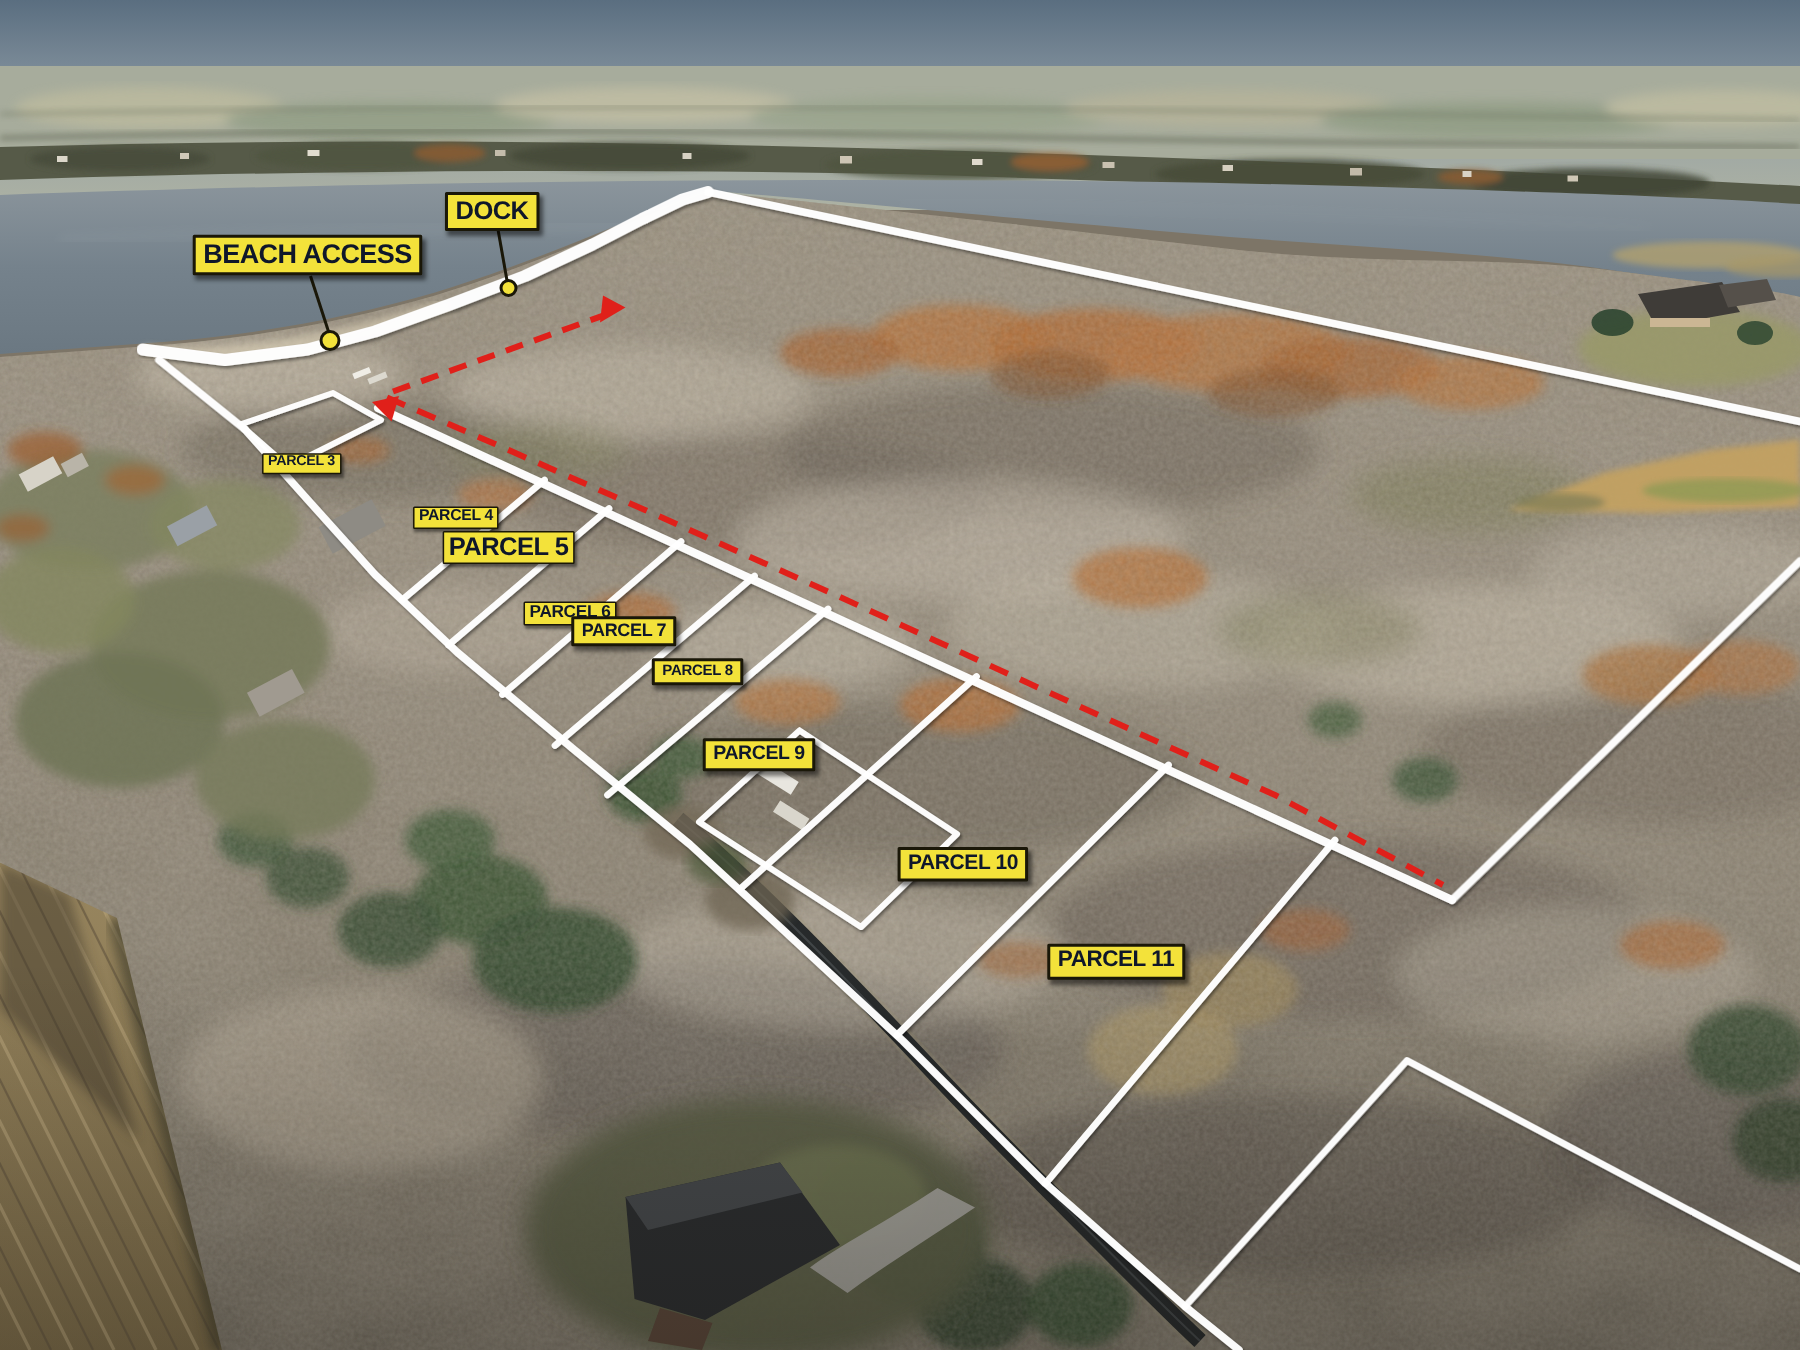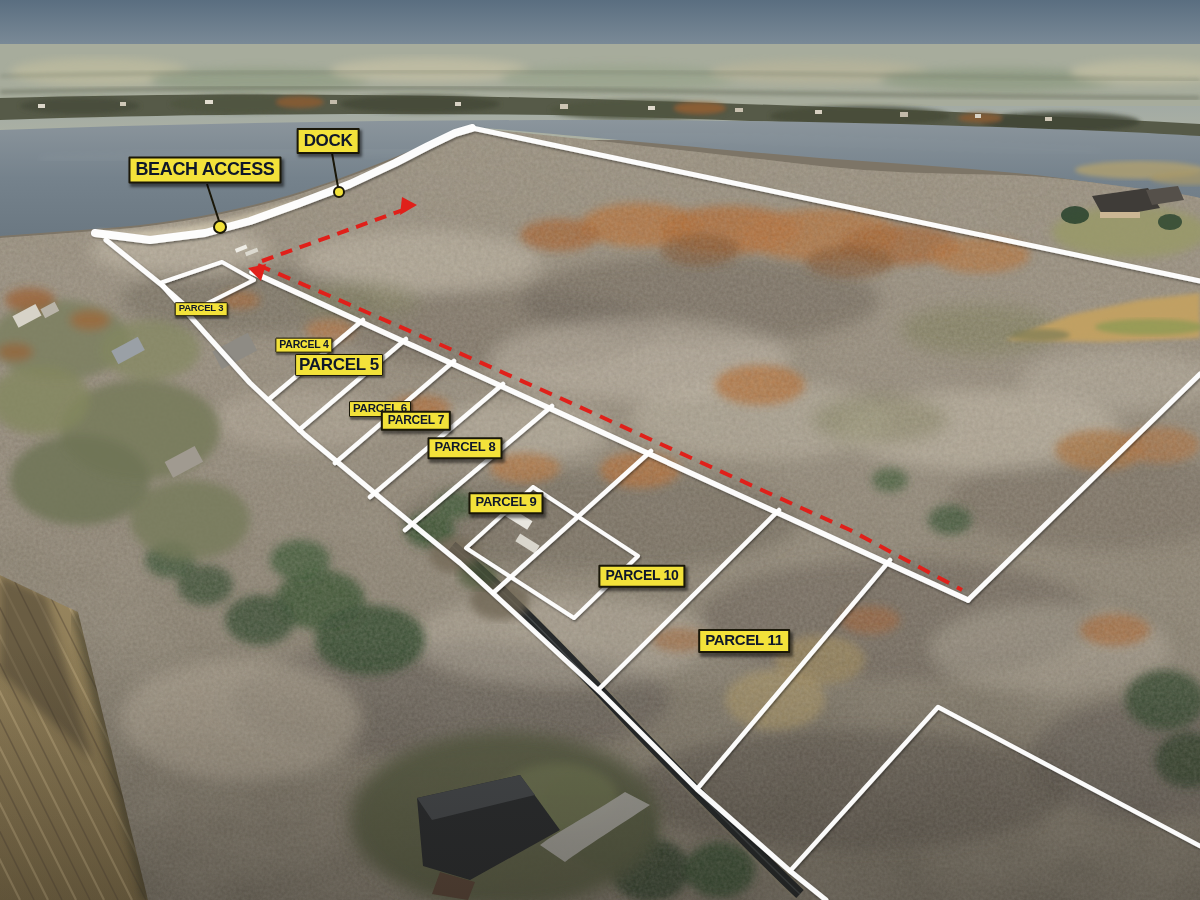--- a/index.html
+++ b/index.html
@@ -331,18 +331,18 @@
   </svg>
 
   <div id="labels-layer">
     <div class="map-label" style="left: 205px; top: 170px; font-size: 18px;">BEACH ACCESS</div>
     <div class="map-label" style="left: 328px; top: 141px; font-size: 17px;">DOCK</div>
   <div class="map-label small" style="left: 201px; top: 281px; font-size: 9.5px; margin-top: 28px;">PARCEL 3</div>
       <div class="map-label small" style="left: 304px; top: 345px; font-size: 10.5px;">PARCEL 4</div>
       <div class="map-label small" style="left: 339px; top: 365px; font-size: 17px;">PARCEL 5</div>
       <div class="map-label small" style="left: 380px; top: 409px; font-size: 11.5px;">PARCEL 6</div>
       <div class="map-label" style="left: 416px; top: 421px; font-size: 12px;">PARCEL 7</div>
-      <div class="map-label" style="left: 465px; top: 448px; font-size: 13px;">PARCEL 8</div>
+      <div class="map-label" style="left: 465px; top: 448px; font-size: 10px;">PARCEL 8</div>
       <div class="map-label" style="left: 506px; top: 503px; font-size: 13px;">PARCEL 9</div>
       <div class="map-label" style="left: 642px; top: 576px; font-size: 14px;">PARCEL 10</div>
       <div class="map-label" style="left: 744px; top: 626px; font-size: 15px; margin-top: 15px;">PARCEL 11</div>
     </div>
 </div>
 
 </body></html>

